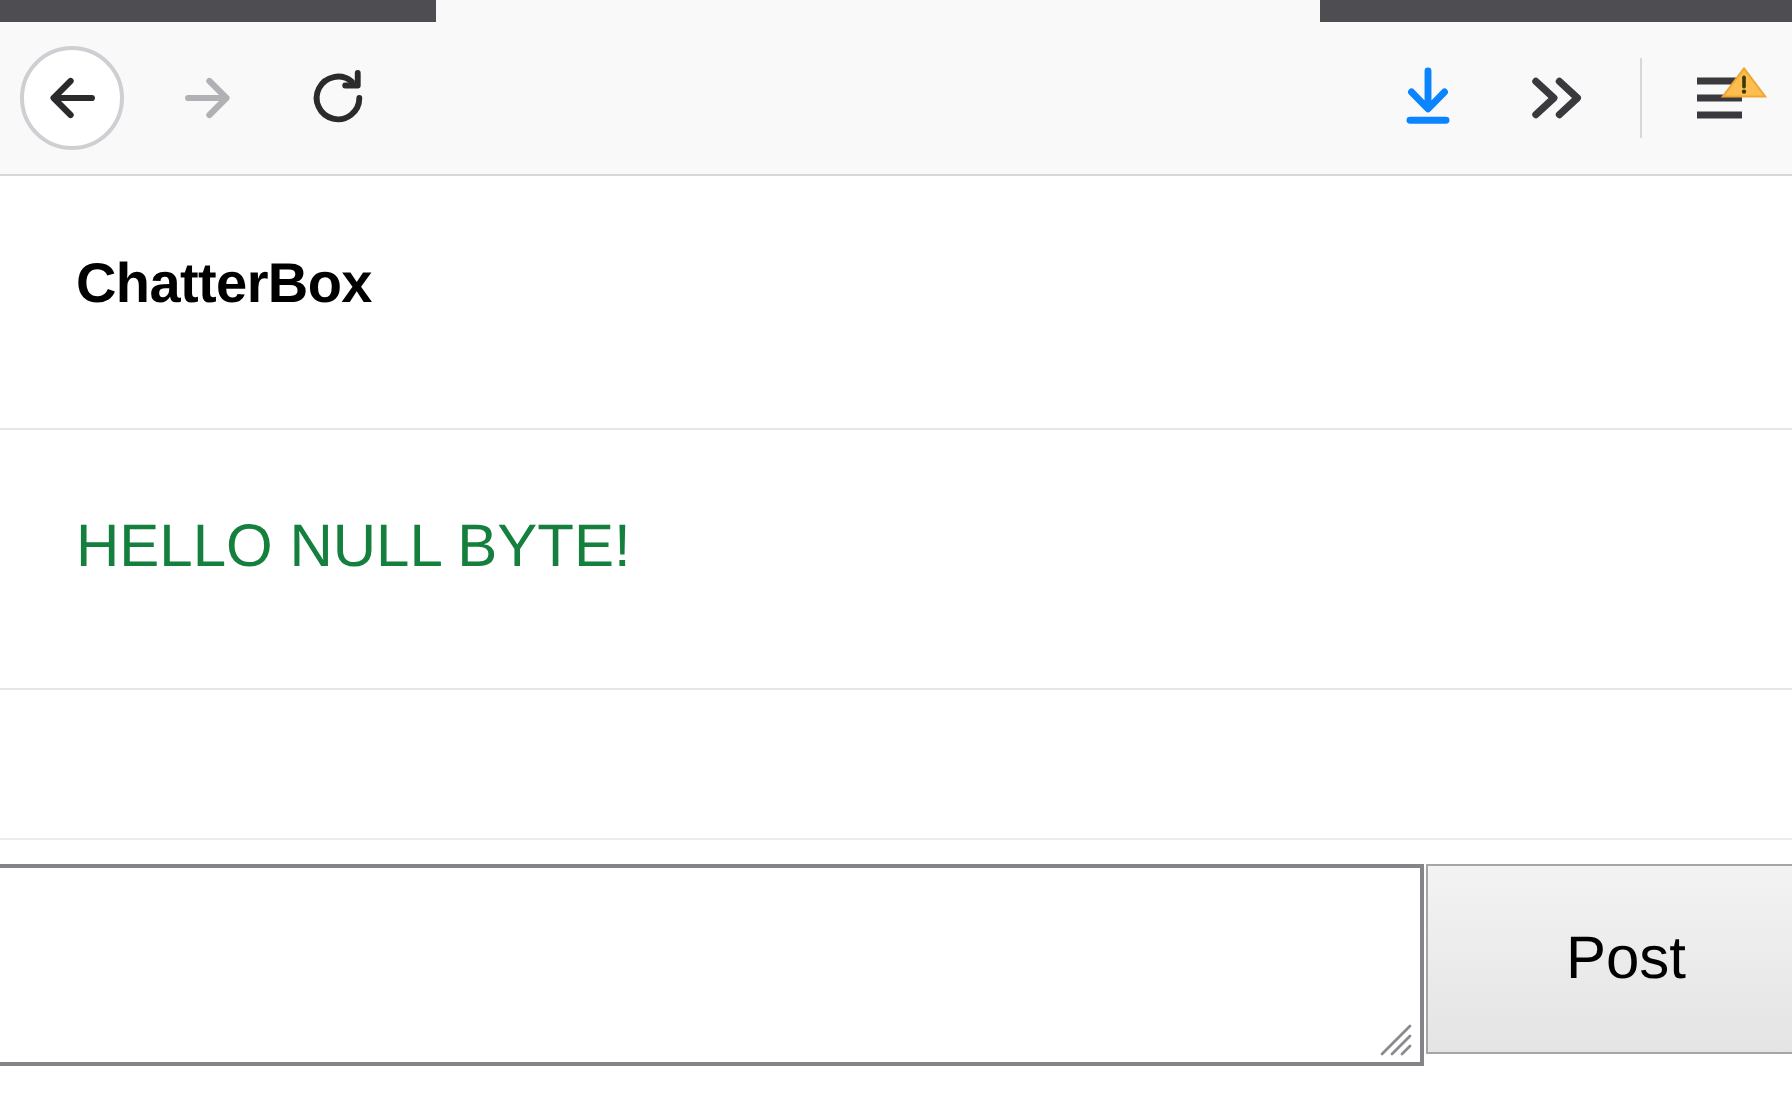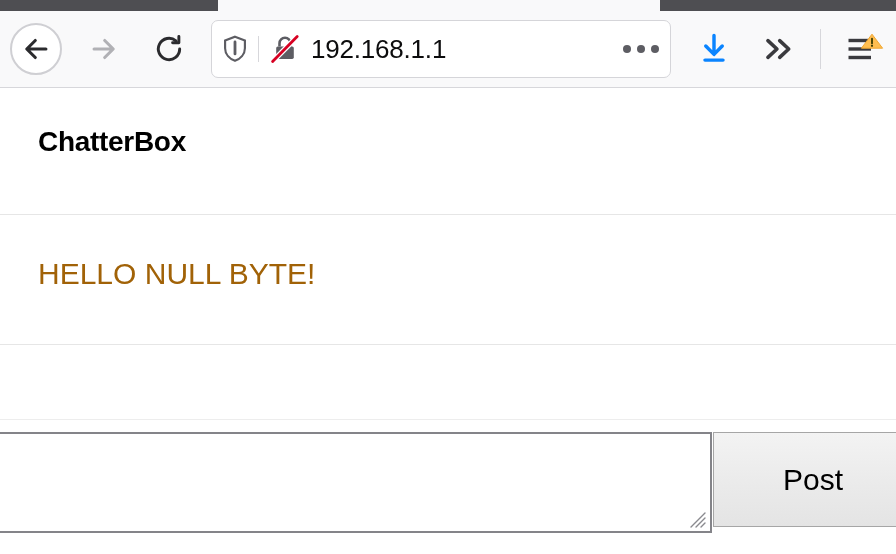--- a/index.html
+++ b/index.html
@@ -194,21 +194,21 @@
     width: 896px;
     height: 130px;
     box-sizing: border-box;
     border-bottom: 1px solid #e6e6e6;
   }
   .message-item {
     position: absolute;
     left: 38px;
     top: 42px;
     font-size: 30px;
-    color: #a16207;
+    color: #15803d;
     letter-spacing: 0px;
   }
 
   #compose-spacer {
     position: absolute;
     top: 257px;
     left: 0;
     width: 896px;
     height: 75px;
     box-sizing: border-box;
@@ -290,49 +290,20 @@
       </svg>
     </div>
 
     <div class="nav-btn" id="reload-button">
       <svg width="32" height="32" viewBox="0 0 24 24">
         <path d="M20 12 A8 8 0 1 1 17.2 5.9" fill="none" stroke="#2b2b2e" stroke-width="2.2" stroke-linecap="round"></path>
         <path d="M19.4 2.6 L19.4 7.3 L14.7 7.3" fill="none" stroke="#2b2b2e" stroke-width="2.2" stroke-linecap="round" stroke-linejoin="round"></path>
       </svg>
     </div>
 
-    <div id="url-bar">
-
-      <span id="shield-icon-wrap">
-        <svg width="26" height="28" viewBox="0 0 24 26">
-          <path d="M12 1.6 L21.2 5.0 V12.3 C21.2 18.0 17.0 22.2 12 24.0
-                   C7.0 22.2 2.8 18.0 2.8 12.3 V5.0 Z" fill="none" stroke="#5d5d63" stroke-width="2"></path>
-          <path d="M12 6.4 L12 17.6" stroke="#5d5d63" stroke-width="2.6" stroke-linecap="round"></path>
-        </svg>
-      </span>
-
-      <span id="urlbar-separator"></span>
-
-      <span id="lock-icon-wrap">
-        <svg width="34" height="32" viewBox="0 0 34 32">
-          <path d="M11.5 13.5 V10.2 A5.5 5.5 0 0 1 22.5 10.2 V13.5" fill="none" stroke="#5d5d63" stroke-width="2.6"></path>
-          <rect x="8.2" y="13.5" width="17.6" height="12.4" rx="1.6" fill="#5d5d63"></rect>
-          <path d="M4.6 28.4 L29.2 3.6" stroke="#ffffff" stroke-width="5.4" stroke-linecap="round"></path>
-          <path d="M4.6 28.4 L29.2 3.6" stroke="#d70022" stroke-width="2.8" stroke-linecap="round"></path>
-        </svg>
-      </span>
-
-      <span id="url-text" title="Search with Google or enter address">192.168.1.1</span>
-
-      <span id="page-actions-button">
-        <span class="dot"></span>
-        <span class="dot"></span>
-        <span class="dot"></span>
-      </span>
-    </div>
 
     <div id="downloads-button">
       <svg width="36" height="36" viewBox="0 0 24 24">
         <path d="M12 3 V15 M6.5 10 L12 15.6 L17.5 10" fill="none" stroke="#0a84ff" stroke-width="2.3" stroke-linecap="round" stroke-linejoin="round"></path>
         <path d="M6 19.4 H18" stroke="#0a84ff" stroke-width="2.3" stroke-linecap="round"></path>
       </svg>
     </div>
 
     <div id="overflow-button">
       <svg width="36" height="34" viewBox="0 0 26 24">

